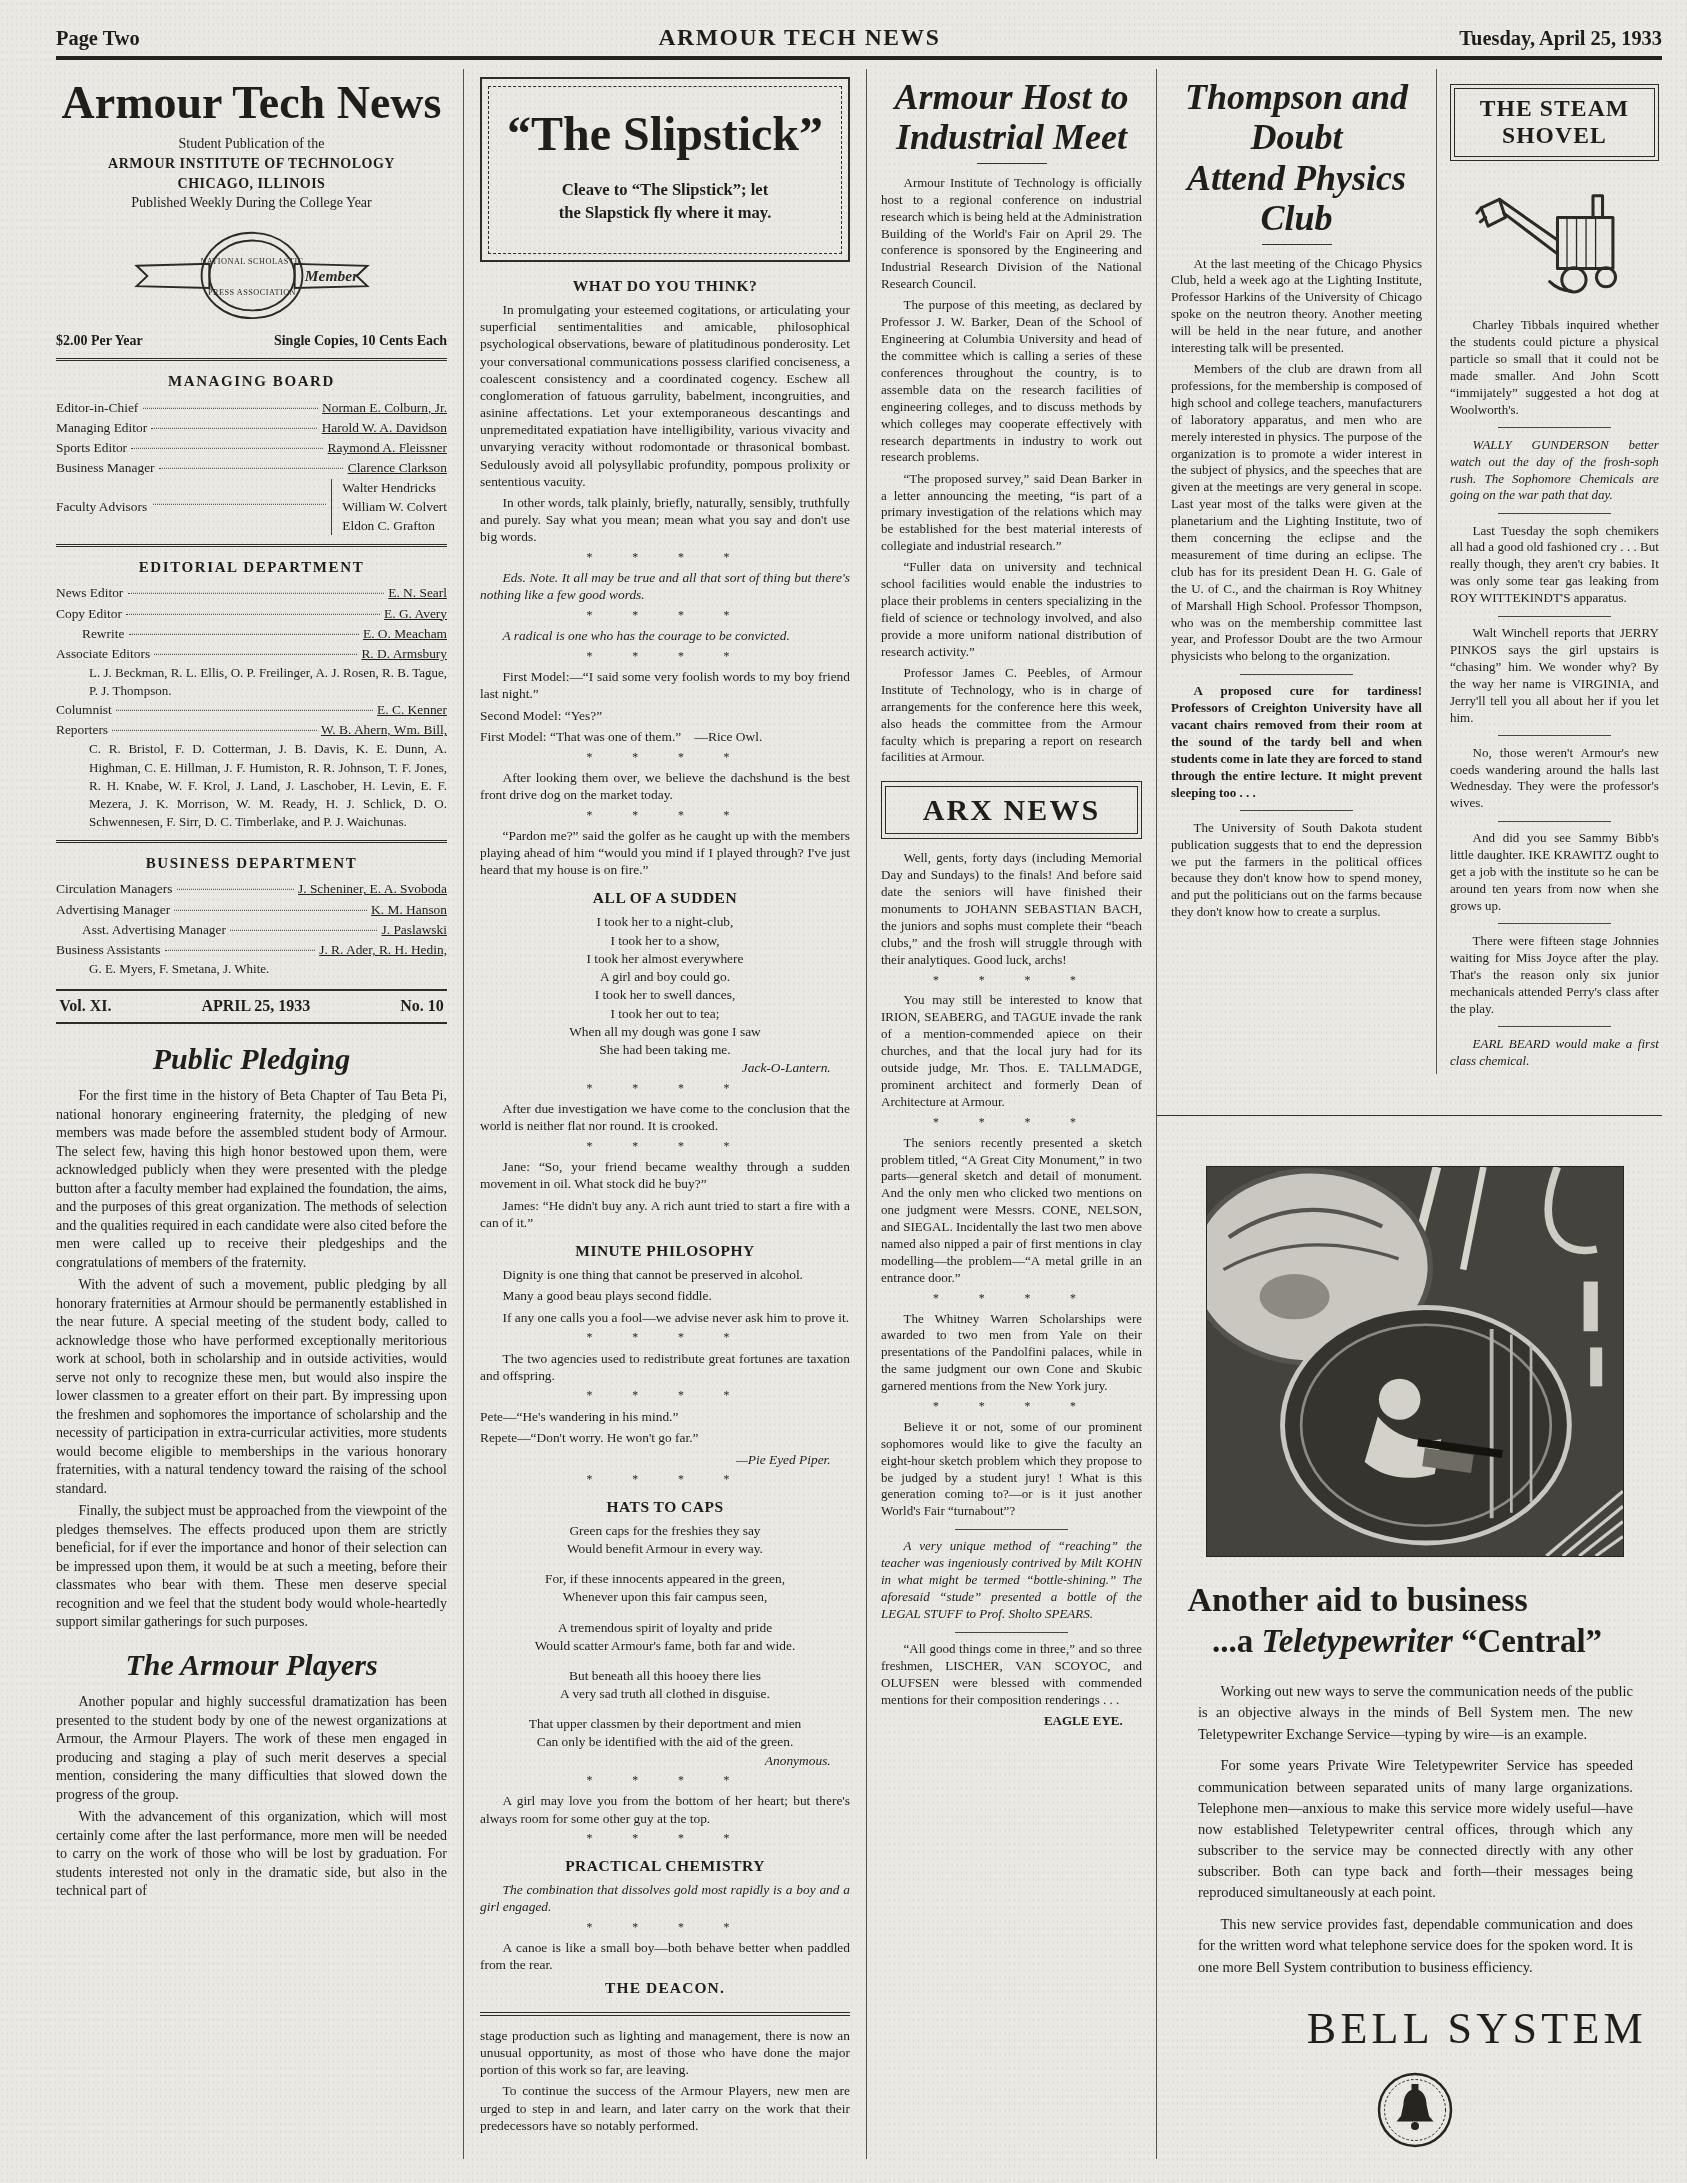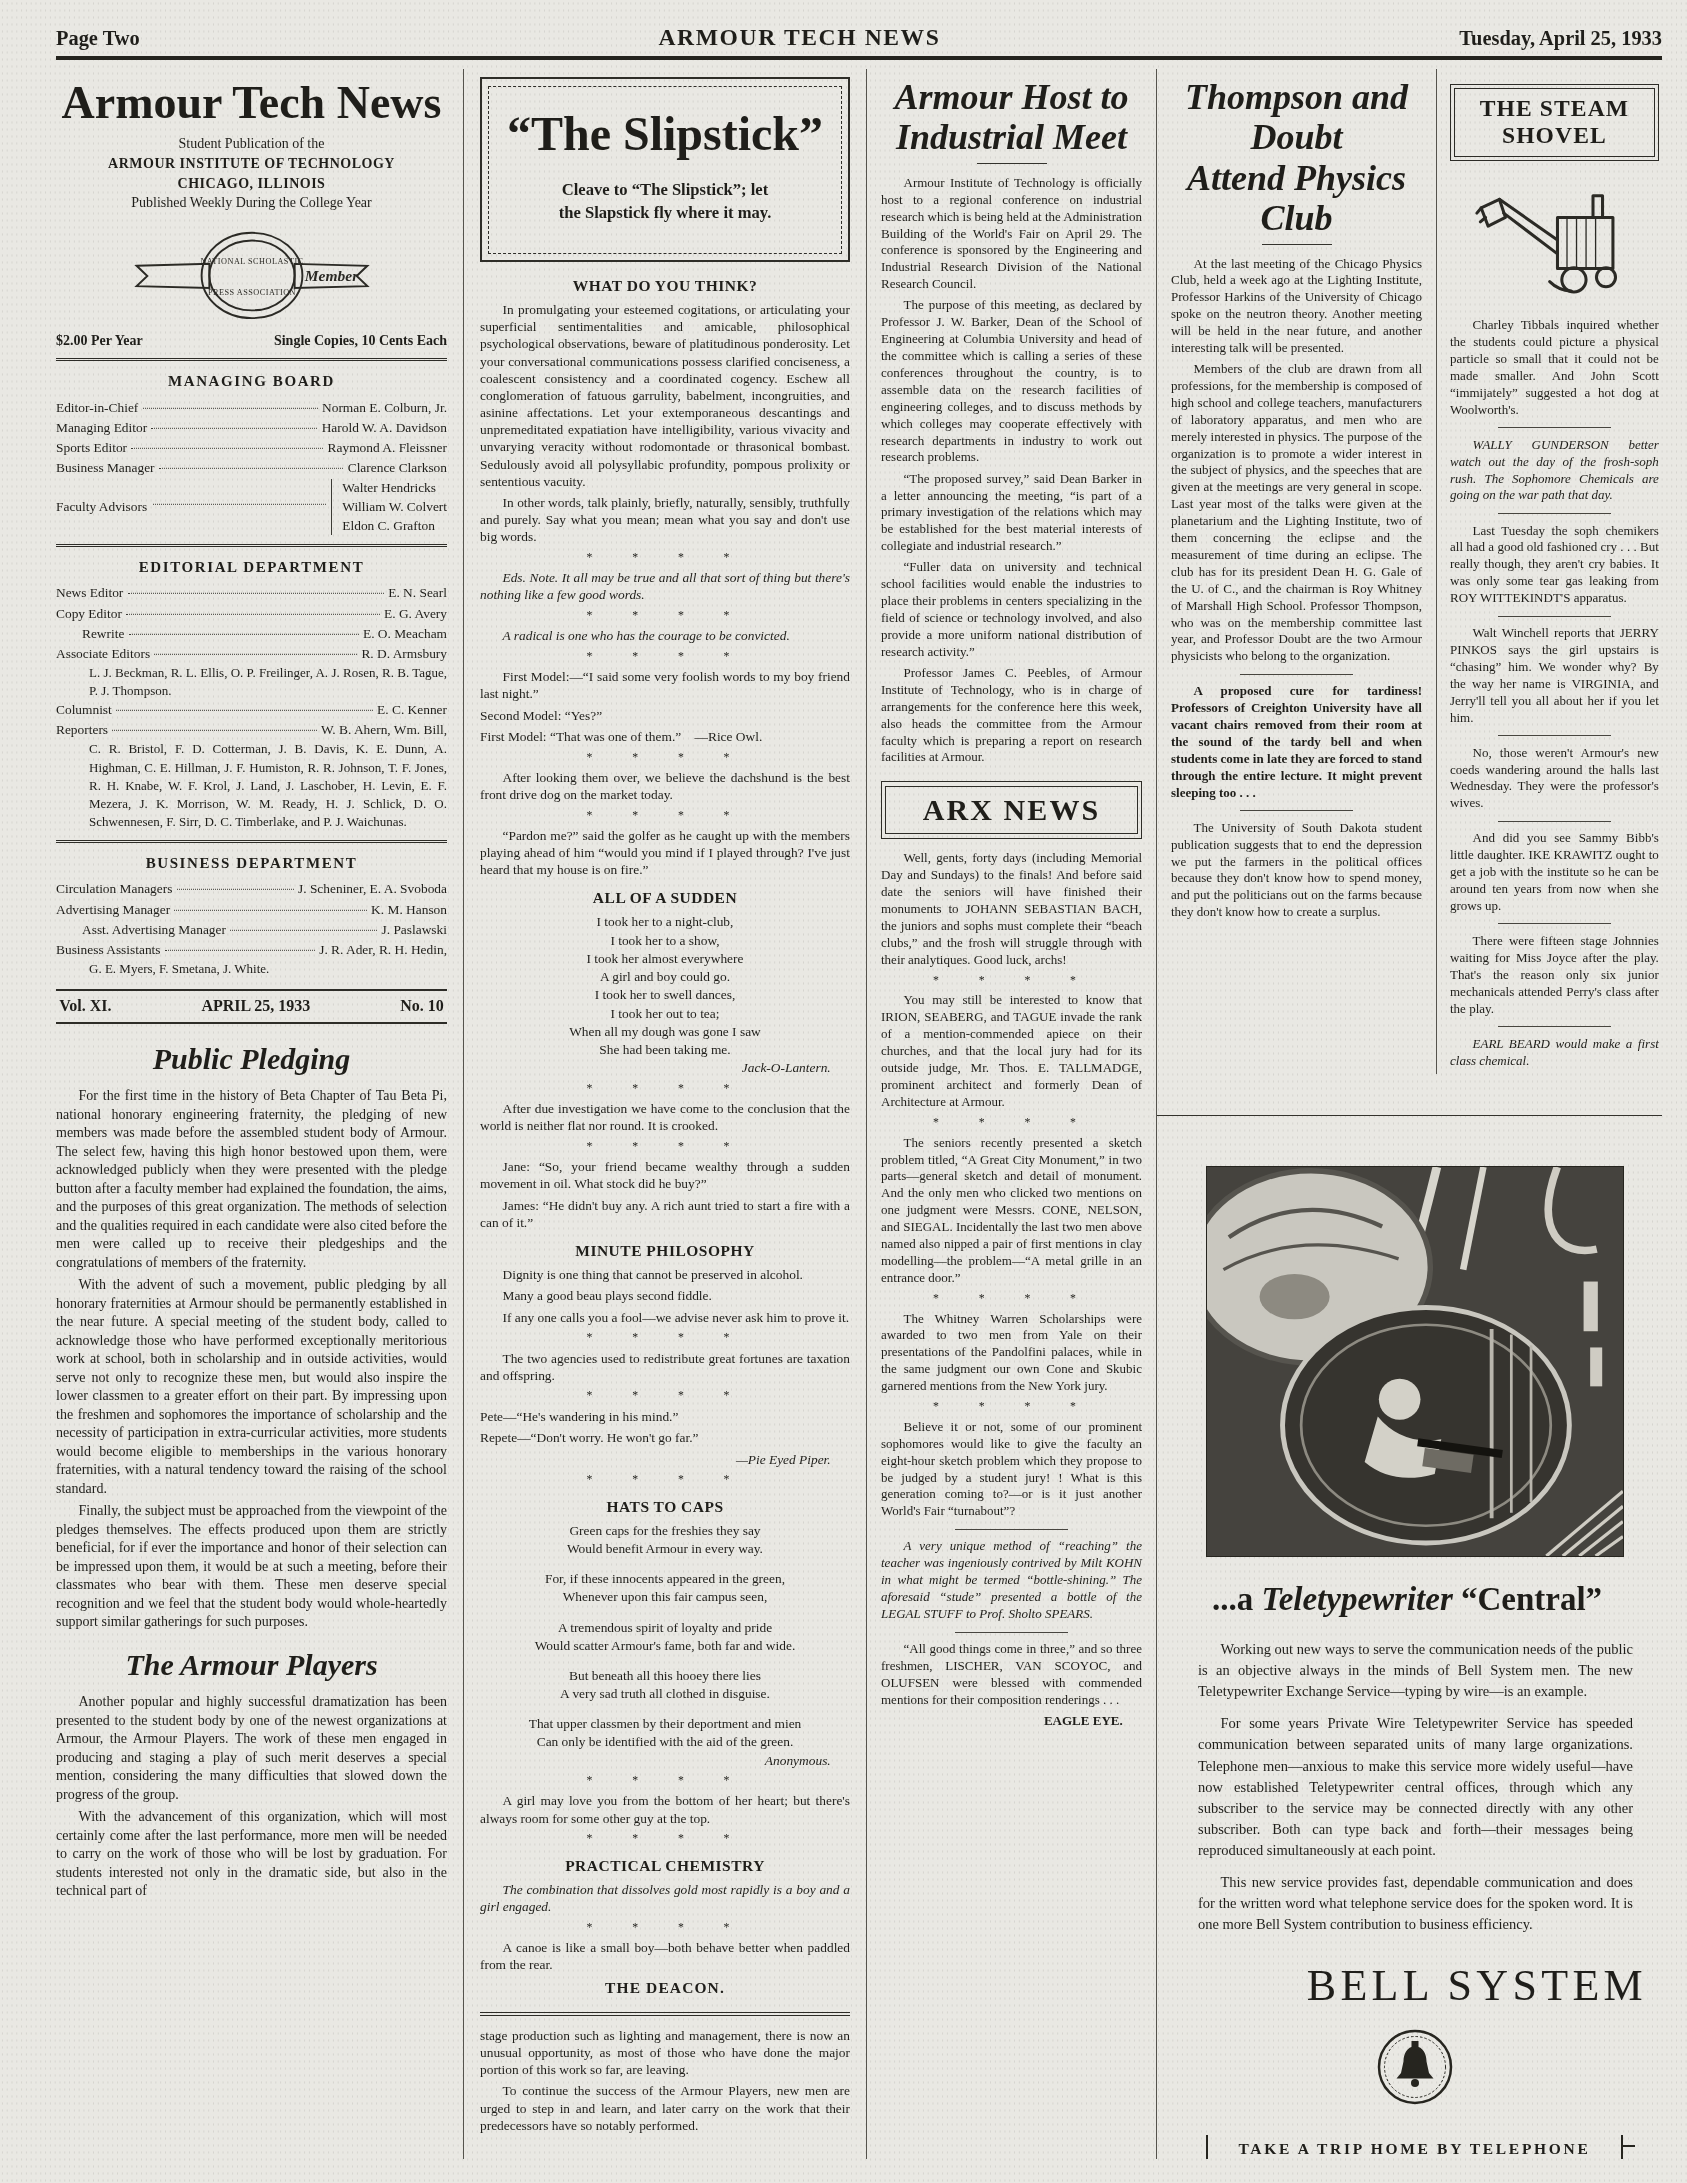--- a/index.html
+++ b/index.html
@@ -56,21 +56,21 @@
   .badge-wrap { text-align: center; margin: 14px 0 5.4px; }
   .seal-txt { font-size: 17px; letter-spacing: 1px; fill: #2b2a25; text-anchor: middle; font-family: "Liberation Serif", serif; }
   .ribbon-txt { font-size: 32px; font-weight: bold; font-style: italic; fill: #2b2a25; text-anchor: middle; font-family: "Liberation Serif", serif; }
   .price-row { display: flex; justify-content: space-between; font-size: 14px; font-weight: bold; margin: 8.6px 0 6.4px; }
   .sec-rule { height: 3.2px; border-top: 1.1px solid #2d2c27; border-bottom: 1.1px solid #2d2c27; margin: 8.6px 0 5.4px; }
   .dept-head { text-align: center; font-weight: bold; font-size: 15px; letter-spacing: 1.6px; margin: 11.8px 0 7.5px; }
   .leader-row { display: flex; align-items: baseline; font-size: 13.4px; line-height: 1.5; }
   .leader-row.indent { padding-left: 26px; }
   .leader-row .lbl { white-space: nowrap; }
   .leader-row .dots { flex: 1; min-width: 14px; border-bottom: 1.6px dotted #3c3b35; margin: 0 4.3px; transform: translateY(-3.2px); }
-  .leader-row .val { white-space: nowrap; }
+  .leader-row .val { white-space: nowrap; text-decoration: underline; }
   .cont-line { font-size: 13px; line-height: 1.4; padding-left: 33px; text-align: justify; }
   .advisors { display: flex; align-items: center; font-size: 13.4px; margin-top: 1.1px; }
   .advisors .dots { flex: 1; min-width: 14px; border-bottom: 1.6px dotted #3c3b35; margin: 0 5.4px; transform: translateY(-3.2px); }
   .adv-names { border-left: 1.6px solid #3c3b35; padding-left: 10px; display: flex; flex-direction: column; line-height: 1.4; }
   .vol-row { display: flex; justify-content: space-between; font-weight: bold; font-size: 16px; padding: 6.4px 3.2px; border-top: 2.7px solid #2d2c27; border-bottom: 2.7px solid #2d2c27; margin: 10.7px 0 18px; }
 
   .ed-head { font-size: 30px; font-style: italic; font-weight: bold; text-align: center; margin: 16px 0 11.8px; }
 
   
   .slip-box { border: 2.1px solid #2e2d28; padding: 6.4px; margin: 8.6px 0 14px; }
@@ -478,20 +478,21 @@
             <rect x="398" y="520" width="90" height="34" fill="#6e6b63" transform="rotate(8 398 520)"></rect>
             <g stroke="#cfccc3" stroke-width="6">
               <line x1="620" y1="720" x2="760" y2="600"></line>
               <line x1="650" y1="720" x2="760" y2="628"></line>
               <line x1="680" y1="720" x2="760" y2="656"></line>
               <line x1="710" y1="720" x2="760" y2="684"></line>
             </g>
           </svg>
         </div>
 
+        <h2 class="ad-head1">Another aid to business</h2>
         <h2 class="ad-head2"><span>...a </span><em>Teletypewriter</em><span> “Central”</span></h2>
 
         <div>
             <p class="para">Working out new ways to serve the communication needs of the public is an objective always in the minds of Bell System men. The new Teletypewriter Exchange Service—typing by wire—is an example.</p>
             <p class="para">For some years Private Wire Teletypewriter Service has speeded communication between separated units of many large organizations. Telephone men—anxious to make this service more widely useful—have now established Teletypewriter central offices, through which any subscriber to the service may be connected directly with any other subscriber. Both can type back and forth—their messages being reproduced simultaneously at each point.</p>
             <p class="para">This new service provides fast, dependable communication and does for the written word what telephone service does for the spoken word. It is one more Bell System contribution to business efficiency.</p>
           </div>
 
         <div class="bell-logo-text">BELL SYSTEM</div>
 

